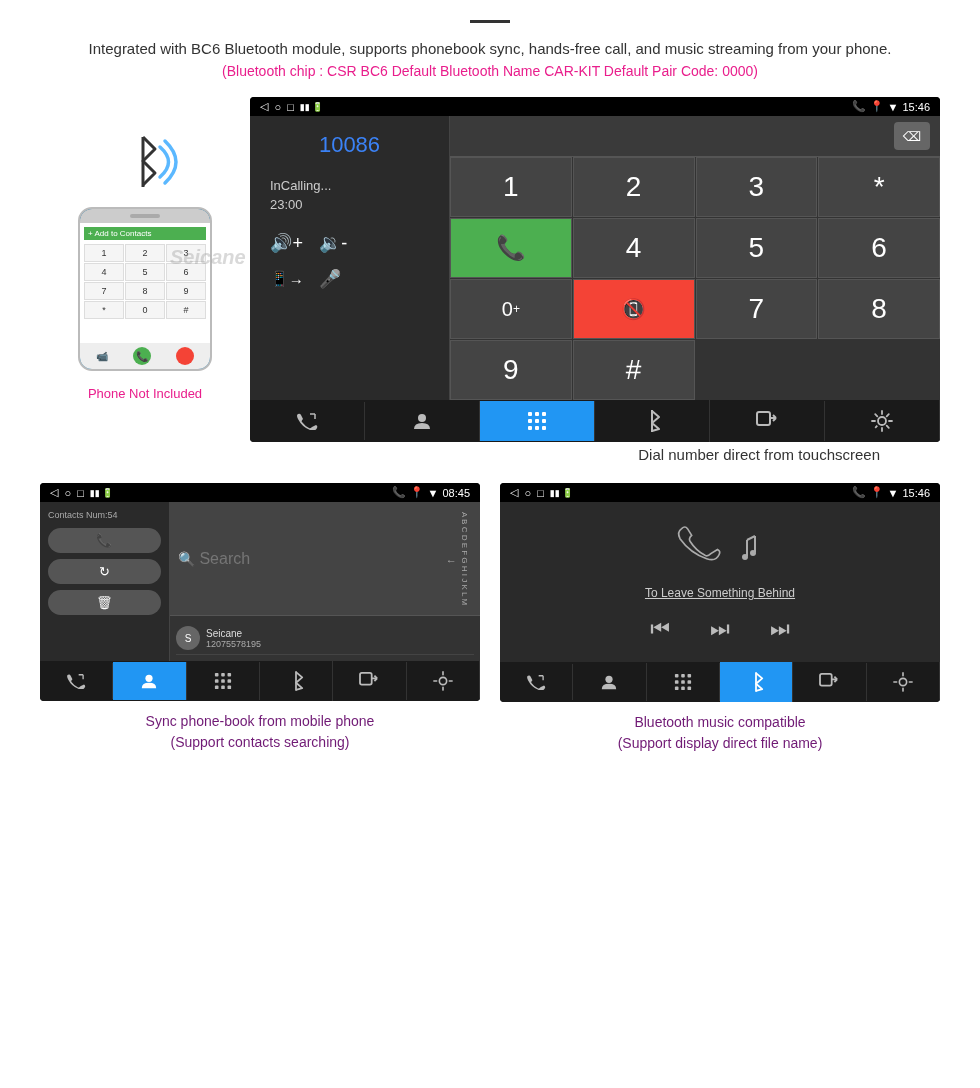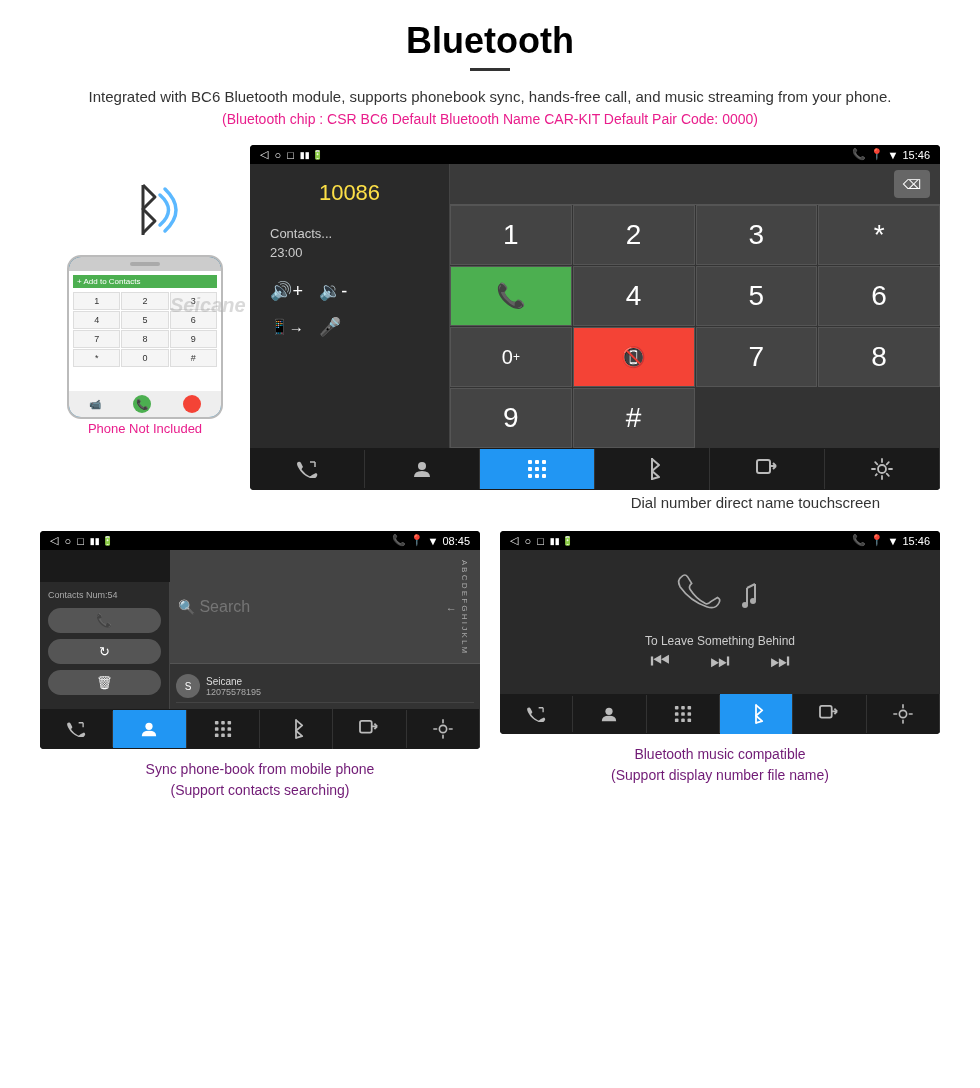--- a/index.html
+++ b/index.html
@@ -63,26 +63,26 @@
     
     .bt-icon-wrapper {
       position: relative;
       width: 80px;
       height: 70px;
       margin-bottom: 10px;
     }
 
     
     .phone-mockup {
-      width: 156px;
+      width: 134px;
       background: #0369a1;
       border-radius: 14px;
       border: 2px solid #bbb;
       overflow: hidden;
-      margin-bottom: 2px;
+      margin-bottom: 15px;
     }
     .phone-top-bar {
       background: #ccc;
       height: 14px;
       display: flex;
       align-items: center;
       justify-content: center;
       gap: 4px;
       padding: 0 8px;
     }
@@ -175,21 +175,21 @@
     
     .hu-left-panel {
       width: 200px;
       flex-shrink: 0;
       background: #2a2a2a;
       padding: 16px 20px;
       border-right: 1px solid #444;
     }
     .hu-phone-number {
       font-size: 22px;
-      color: #fde047;
+      color: #3b82f6;
       margin-bottom: 20px;
       text-align: center;
     }
     .hu-calling-status {
       color: #ccc;
       font-size: 13px;
       margin-bottom: 4px;
     }
     .hu-call-time {
       color: #ccc;
@@ -312,21 +312,20 @@
     .bottom-caption {
       text-align: center;
       font-size: 14px;
       color: #701a75;
       line-height: 1.5;
     }
 
     
     .contacts-main {
       display: flex;
-      align-items: flex-end;
     }
     .contacts-left {
       width: 130px;
       background: #2a2a2a;
       padding: 8px;
       border-right: 1px solid #444;
     }
     .contacts-count {
       color: #aaa;
       font-size: 9px;
@@ -398,38 +397,39 @@
     .music-icon-area {
       display: flex;
       gap: 10px;
       align-items: center;
       margin-bottom: 14px;
     }
     .music-song-name {
       color: #ccc;
       font-size: 12px;
       text-align: center;
+      margin-bottom: 16px;
+      text-decoration: underline;
     }
     .music-controls {
       display: flex;
       gap: 40px;
       align-items: center;
     }
     .music-btn {
       color: #bbb;
       font-size: 22px;
       cursor: pointer;
     }
   </style>
 </head>
 <body>
 
 <div class="page-container">
 
-  <h1 class="header-title">Bluetooth</h1>
   <div class="header-divider"></div>
   <p class="header-desc">Integrated with BC6 Bluetooth module, supports phonebook sync, hands-free call, and music streaming from your phone.</p>
   <p class="header-specs">(Bluetooth chip : CSR BC6    Default Bluetooth Name CAR-KIT    Default Pair Code: 0000)</p>
 
   <div class="main-screenshot-row">
 
     <div class="phone-aside">
 
       <div class="bt-icon-wrapper">
         <svg width="80" height="70" viewBox="0 0 80 70">
@@ -490,21 +490,21 @@
           <span>📍</span>
           <span>▼</span>
           <span>15:46</span>
         </div>
       </div>
 
       <div class="hu-main-area">
 
         <div class="hu-left-panel">
           <div class="hu-phone-number">10086</div>
-          <div class="hu-calling-status">Contacts...</div>
+          <div class="hu-calling-status">InCalling...</div>
           <div class="hu-call-time">23:00</div>
           <div class="hu-control-row">
             <span class="hu-ctrl-icon">🔊+</span>
             <span class="hu-ctrl-icon">🔉-</span>
           </div>
           <div class="hu-control-row">
             <span class="hu-ctrl-icon" style="font-size:15px;">📱→</span>
             <span class="hu-ctrl-icon">🎤</span>
           </div>
         </div>
@@ -583,21 +583,21 @@
             </svg>
         </div>
       </div>
     </div>
   </div>
 
   <div style="position:relative;height:0;overflow:visible;">
     <div style="position:absolute;top:-200px;left:130px;color:rgba(160,160,160,0.4);font-size:20px;font-style:italic;font-weight:bold;pointer-events:none;">Seicane</div>
   </div>
 
-  <div class="main-caption">Dial number direct name touchscreen</div>
+  <div class="main-caption">Dial number direct from touchscreen</div>
 
   <div class="bottom-screenshots">
 
     <div class="bottom-item">
       <div class="bottom-screen">
 
         <div class="hu-status-bar">
           <div class="hu-status-left">
             <span>◁</span>
             <span>○</span>
@@ -774,19 +774,19 @@
           <div class="hu-nav-item">
             <svg width="20" height="20" viewBox="0 0 22 22" fill="none" stroke="#bbb" stroke-width="1.8">
                 <circle cx="11" cy="11" r="4"></circle>
                 <path d="M11,1 L11,4 M11,18 L11,21 M1,11 L4,11 M18,11 L21,11" stroke-linecap="round"></path>
               </svg>
           </div>
         </div>
       </div>
       <div class="bottom-caption">
         <span>Bluetooth music compatible</span><br>
-        <span>(Support display number file name)</span>
+        <span>(Support display direct file name)</span>
       </div>
     </div>
 
   </div>
 
 </div>
 
 </body></html>

